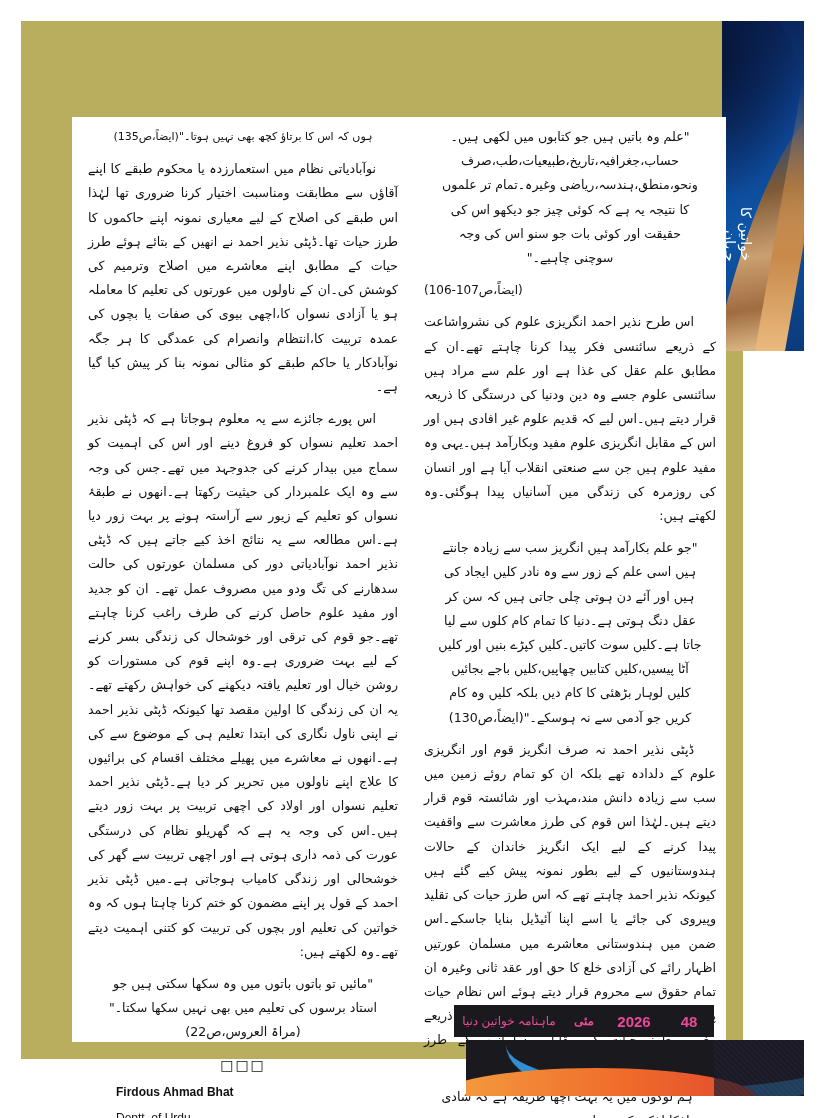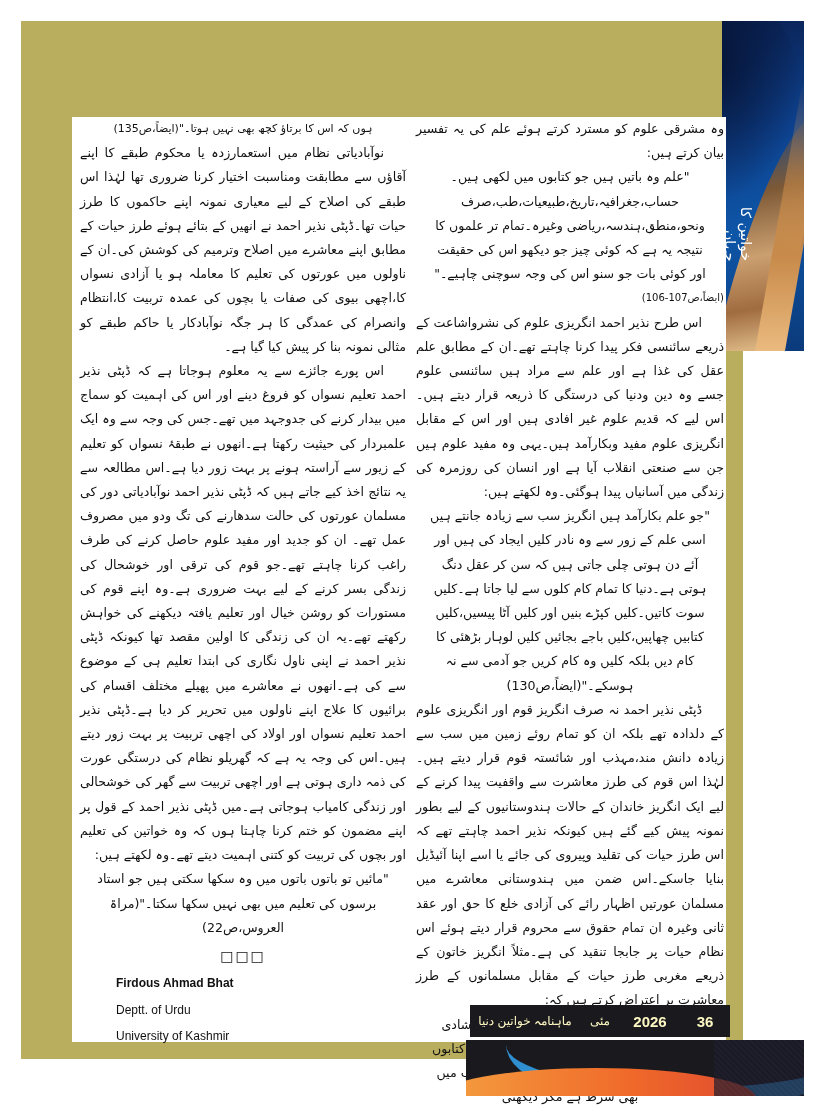--- a/index.html
+++ b/index.html
@@ -44,24 +44,24 @@
     position:absolute; left:72px; top:117px; width:654px; height:925px;
     background:#ffffff;
   }
   .col {
     position:absolute; top:117px; direction:rtl; text-align:justify;
     font-family:"DejaVu Sans", sans-serif; color:#111;
     font-size:12.6px; line-height:24.2px;
   }
   .col.left { left:80px; width:326px; }
   .col.right { left:416px; width:308px; }
-  .col p { margin:0; }
+  .col p { margin:8px; }
   .col .indent { text-indent:22px; }
   .quote { padding-right:14px; padding-left:14px; text-align:center; }
-  .cite { font-size:10px; text-align:right; direction:rtl; }
+  .cite { font-size:12px; text-align:left; direction:rtl; }
   .cite-center { text-align:center; font-size:11px; }
   .end-mark {
     text-align:center; margin:4px 0 2px; direction:ltr; letter-spacing:2px;
     font-size:14px; color:#111;
   }
   .author {
     direction:ltr; text-align:left; font-family:"Liberation Sans", sans-serif;
     font-size:12px; line-height:26.5px; color:#111;margin-left:36px;
   }
   .author .name { font-weight:bold; }
@@ -79,27 +79,27 @@
     position:absolute; left:-30px; top:28px; width:320px; height:60px;
     border-radius:50% 50% 0 0;
     background:linear-gradient(90deg,#f4a040 0%,#f06a2a 60%,#e04a30 100%);
   }
   .footer-band .texture {
     position:absolute; right:0; top:0; width:90px; height:56px;
     background:repeating-linear-gradient(45deg,#221f33 0 2px,#1a1a26 2px 4px);
     opacity:0.7;
   }
   .footer-info {
-    position:absolute; left:470px; top:1005px; width:260px; height:32px;
-    display:flex; align-items:center; direction:ltr; color:#fef9c3;
+    position:absolute; left:454px; top:1005px; width:260px; height:32px;
+    display:flex; align-items:center; direction:ltr; color:#ec4899;
     font-family:"Liberation Sans", sans-serif; font-weight:bold; font-size:15px;
     background:#1a1a1e;
   }
   .footer-info .mag { width:110px; text-align:center; font-weight:normal; font-size:12px; direction:rtl; }
-  .footer-info .month { width:40px; text-align:center; font-weight:normal; font-size:12px; }
+  .footer-info .month { width:40px; text-align:center; font-weight:bold; font-size:12px; }
   .footer-info .year { width:60px; text-align:center; }
   .footer-info .pg { width:50px; text-align:center; }
 </style>
 </head>
 <body>
 
 <div class="olive-frame"></div>
 
 <div class="side-banner">
   <div class="dark-curve"></div>
@@ -117,33 +117,32 @@
   <p class="quote">"مائیں تو باتوں باتوں میں وہ سکھا سکتی ہیں جو استاد برسوں کی تعلیم میں بھی نہیں سکھا سکتا۔"(مراۃ العروس،ص22)</p>
   <div class="end-mark">□□□</div>
   <div class="author">
     <div class="name">Firdous Ahmad Bhat</div>
     <div>Deptt. of Urdu</div>
     <div>University of Kashmir</div>
   </div>
 </div>
 
 <div class="col right">
-  <p>وہ مشرقی علوم کو مسترد کرتے ہوئے علم کی یہ تفسیر بیان کرتے ہیں:</p>
   <p class="quote">"علم وہ باتیں ہیں جو کتابوں میں لکھی ہیں۔حساب،جغرافیہ،تاریخ،طبیعیات،طب،صرف ونحو،منطق،ہندسہ،ریاضی وغیرہ۔تمام تر علموں کا نتیجہ یہ ہے کہ کوئی چیز جو دیکھو اس کی حقیقت اور کوئی بات جو سنو اس کی وجہ سوچنی چاہیے۔"</p>
   <p class="cite">(ایضاً،ص107-106)</p>
   <p class="indent">اس طرح نذیر احمد انگریزی علوم کی نشرواشاعت کے ذریعے سائنسی فکر پیدا کرنا چاہتے تھے۔ان کے مطابق علم عقل کی غذا ہے اور علم سے مراد ہیں سائنسی علوم جسے وہ دین ودنیا کی درستگی کا ذریعہ قرار دیتے ہیں۔اس لیے کہ قدیم علوم غیر افادی ہیں اور اس کے مقابل انگریزی علوم مفید وبکارآمد ہیں۔یہی وہ مفید علوم ہیں جن سے صنعتی انقلاب آیا ہے اور انسان کی روزمرہ کی زندگی میں آسانیاں پیدا ہوگئی۔وہ لکھتے ہیں:</p>
   <p class="quote">"جو علم بکارآمد ہیں انگریز سب سے زیادہ جانتے ہیں اسی علم کے زور سے وہ نادر کلیں ایجاد کی ہیں اور آئے دن ہوتی چلی جاتی ہیں کہ سن کر عقل دنگ ہوتی ہے۔دنیا کا تمام کام کلوں سے لیا جاتا ہے۔کلیں سوت کاتیں۔کلیں کپڑے بنیں اور کلیں آٹا پیسیں،کلیں کتابیں چھاپیں،کلیں باجے بجائیں کلیں لوہار بڑھئی کا کام دیں بلکہ کلیں وہ کام کریں جو آدمی سے نہ ہوسکے۔"(ایضاً،ص130)</p>
   <p class="indent">ڈپٹی نذیر احمد نہ صرف انگریز قوم اور انگریزی علوم کے دلدادہ تھے بلکہ ان کو تمام روئے زمین میں سب سے زیادہ دانش مند،مہذب اور شائستہ قوم قرار دیتے ہیں۔لہٰذا اس قوم کی طرز معاشرت سے واقفیت پیدا کرنے کے لیے ایک انگریز خاندان کے حالات ہندوستانیوں کے لیے بطور نمونہ پیش کیے گئے ہیں کیونکہ نذیر احمد چاہتے تھے کہ اس طرز حیات کی تقلید وپیروی کی جائے یا اسے اپنا آئیڈیل بنایا جاسکے۔اس ضمن میں ہندوستانی معاشرے میں مسلمان عورتیں اظہار رائے کی آزادی خلع کا حق اور عقد ثانی وغیرہ ان تمام حقوق سے محروم قرار دیتے ہوئے اس نظام حیات پر جابجا تنقید کی ہے۔مثلاً انگریز خاتون کے ذریعے مغربی طرز حیات کے مقابل مسلمانوں کے طرز معاشرت پر اعتراض کرتے ہیں کہ:</p>
   <p class="quote">"ہم لوگوں میں یہ بہت اچھا طریقہ ہے کہ شادی لڑکا لڑکی کی رضامندی سے ہوتی ہے۔میں نے کتابوں میں پڑھا ہے کہ رضامندی آپ لوگوں کے مذہب میں بھی شرط ہے مگر دیکھتی</p>
 </div>
 
 <div class="footer-info">
   <span class="mag">ماہنامہ خواتین دنیا</span>
   <span class="month">مئی</span>
   <span class="year">2026</span>
-  <span class="pg">36</span>
+  <span class="pg">48</span>
 </div>
 
 <div class="footer-band">
   <div class="blue-wave"></div>
   <div class="orange-wave"></div>
   <div class="texture"></div>
 </div>
 
 </body></html>

